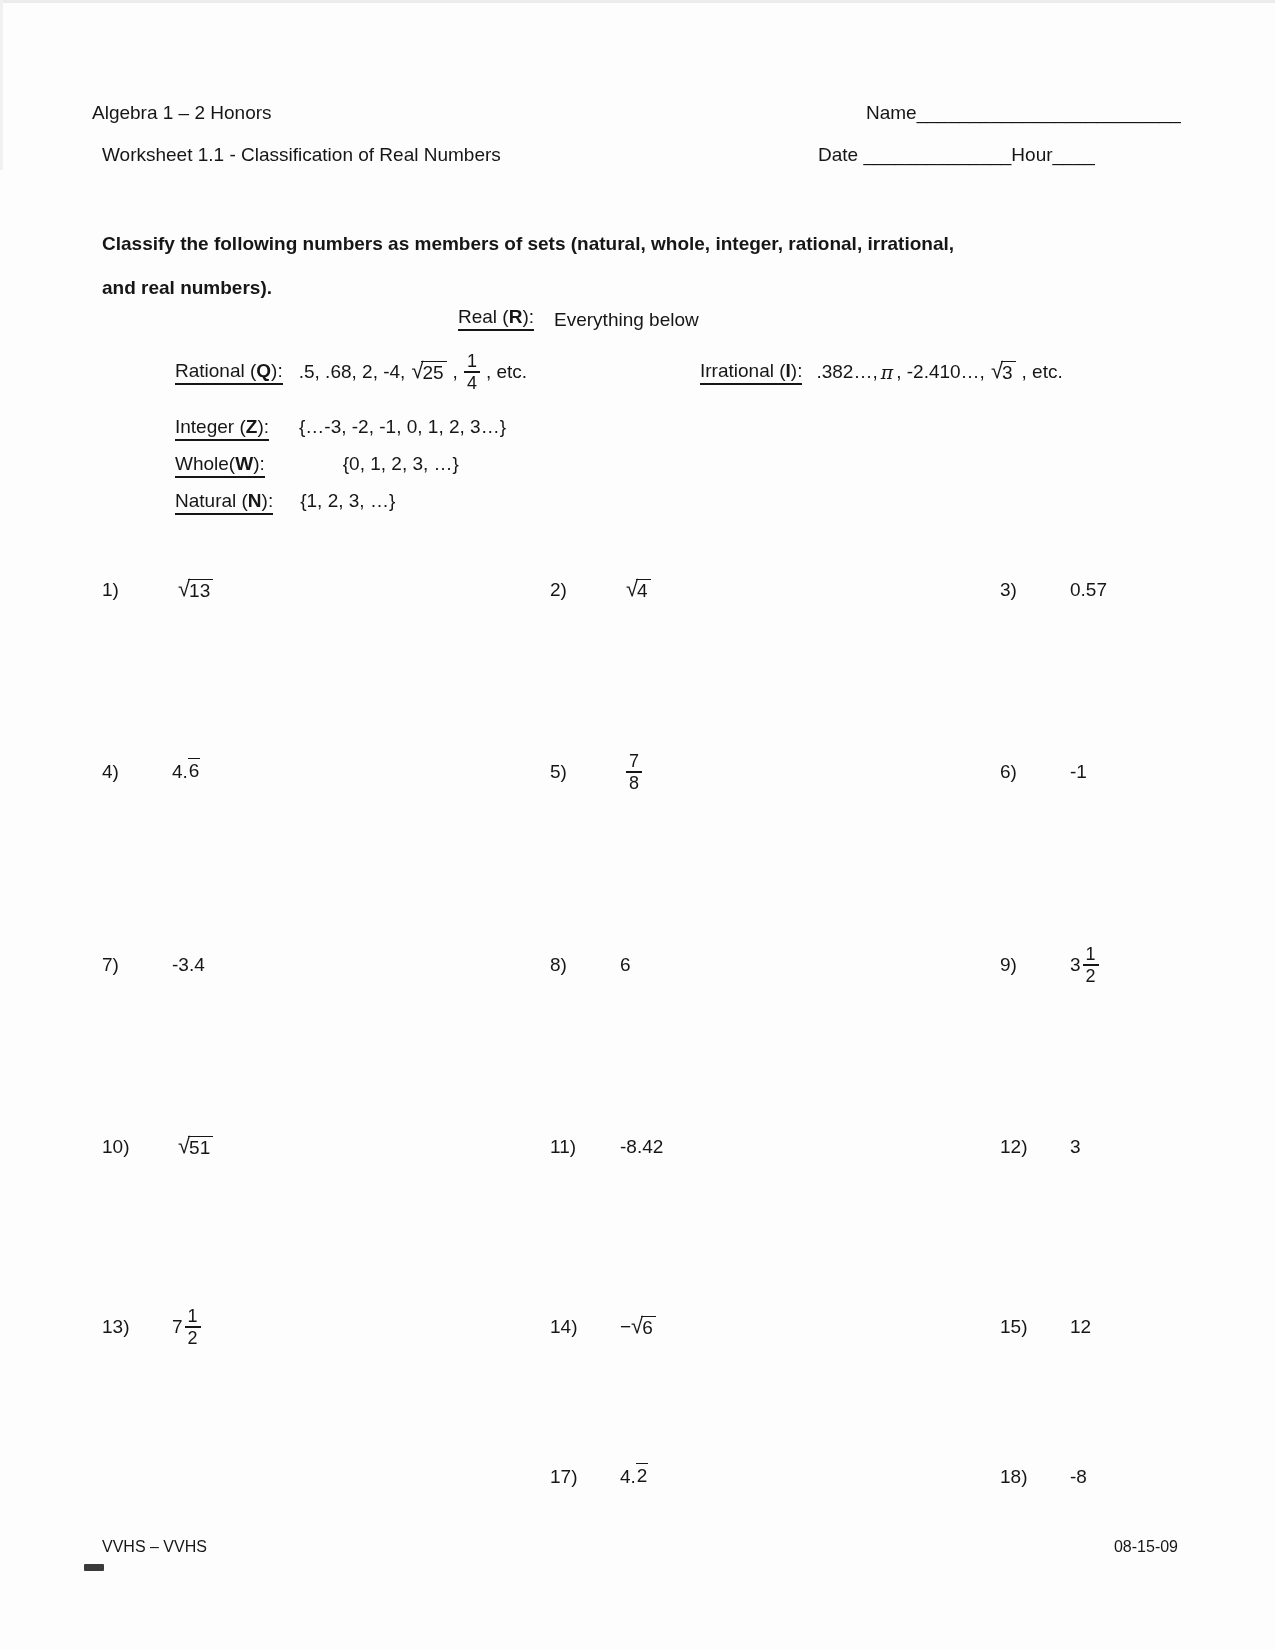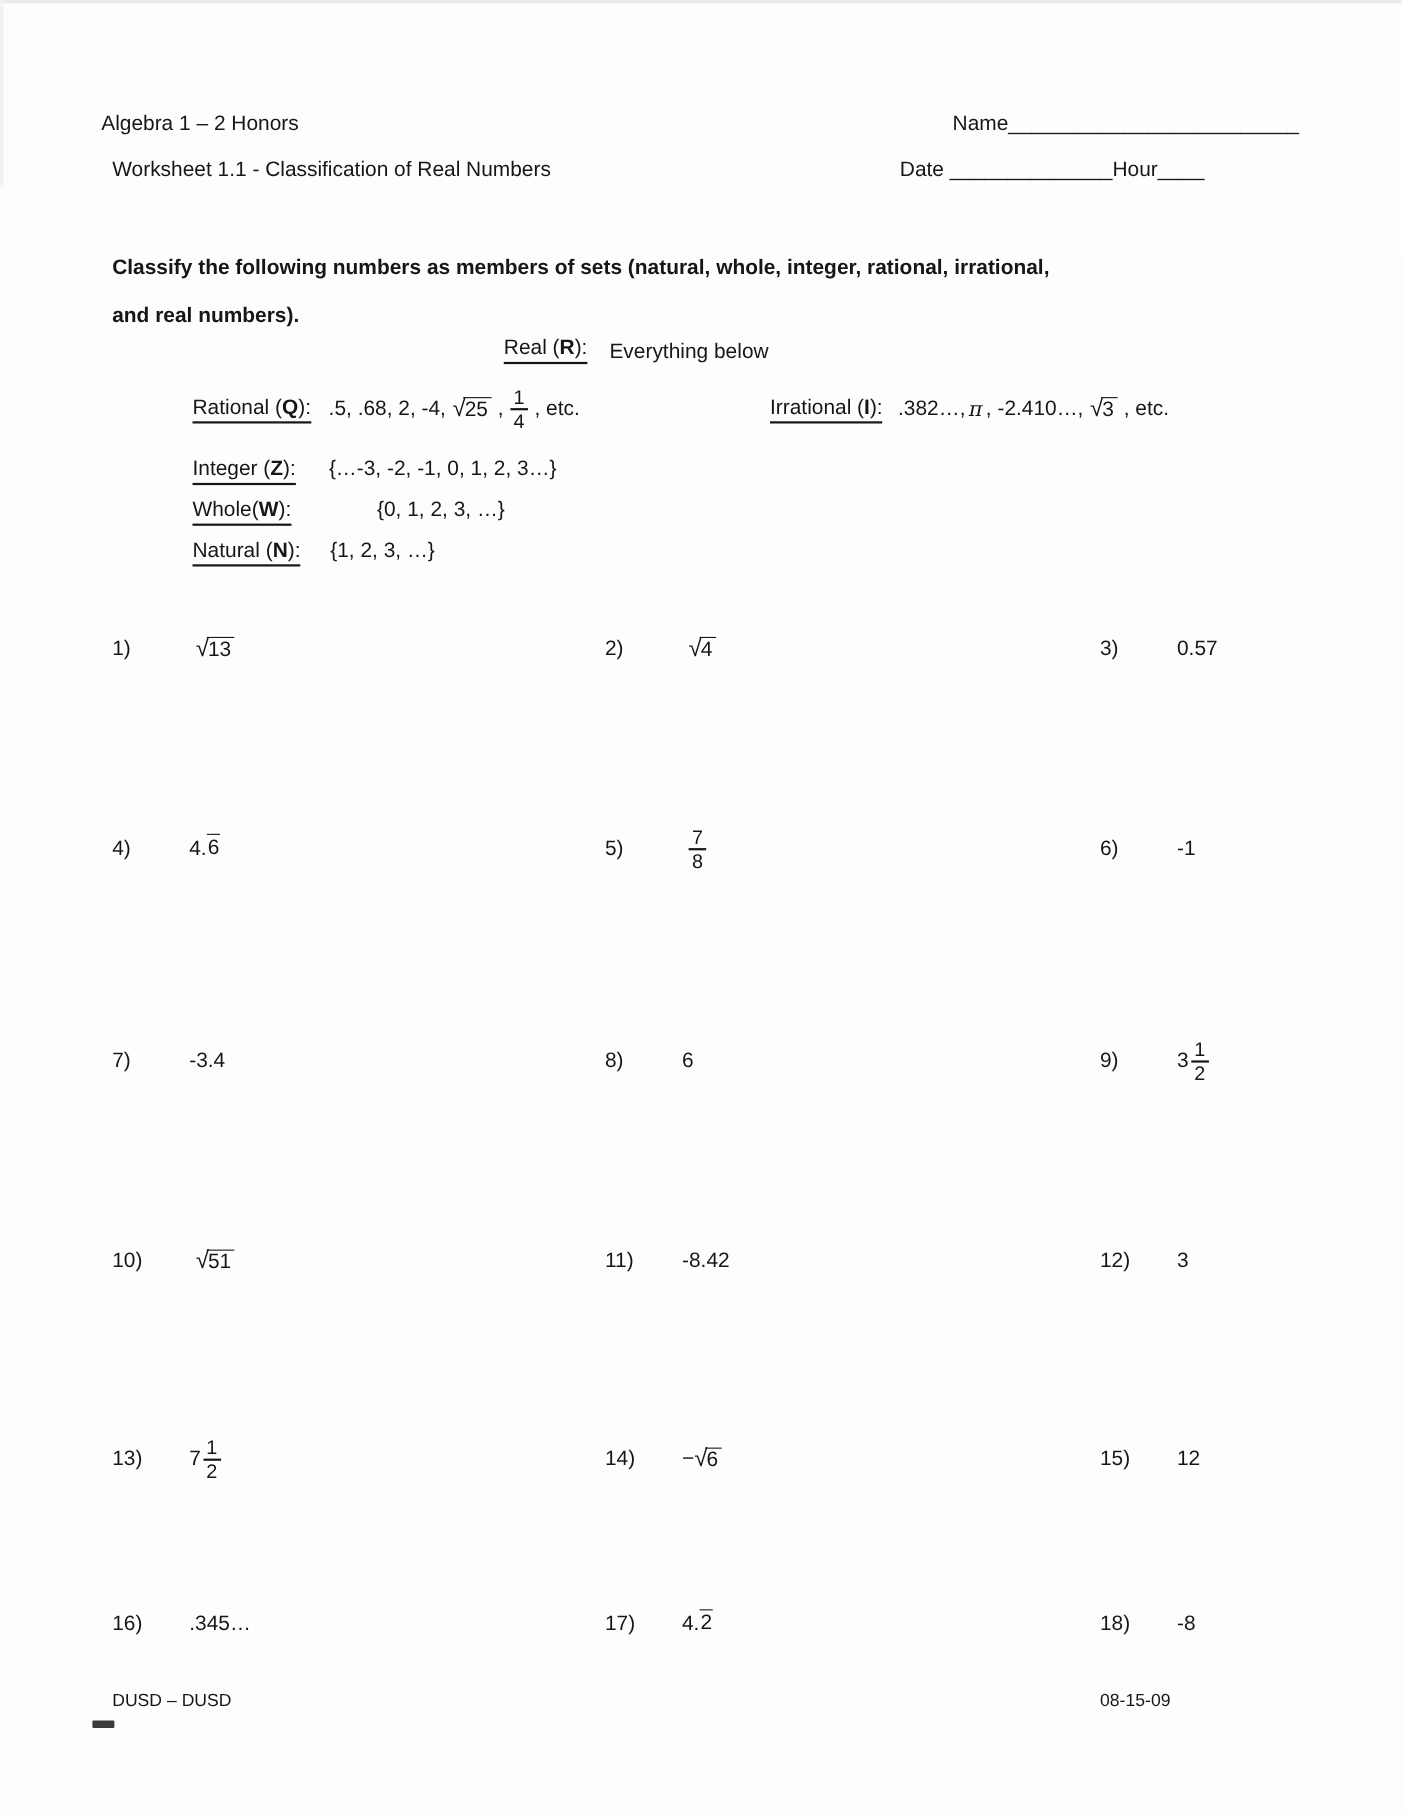--- a/index.html
+++ b/index.html
@@ -60,21 +60,21 @@
   .prow{position:absolute;left:0;width:100%;height:80px;}
   .cell{position:absolute;top:0;height:100%;display:flex;align-items:center;}
   .c1{left:102px;} .c2{left:550px;} .c3{left:1000px;}
   .pnum{display:inline-block;width:70px;}
   .pval{display:inline-flex;align-items:center;}
   .r1{top:550px;} .r2{top:732px;} .r3{top:925px;}
   .r4{top:1107px;} .r5{top:1287px;} .r6{top:1437px;}
 
   
   .f-left{position:absolute;left:102px;top:1538px;font-size:16px;white-space:nowrap;}
-  .f-right{position:absolute;left:1000px;top:1538px;width:178px;text-align:left;font-size:16px;white-space:nowrap;}
+  .f-right{position:absolute;left:1000px;top:1538px;width:178px;text-align:right;font-size:16px;white-space:nowrap;}
 </style>
 </head>
 <body>
 
 <div class="page">
   <div class="edge-top"></div>
   <div class="edge-left"></div>
   <div class="scan-mark"></div>
 
   <div class="h-course">Algebra 1 – 2 Honors</div>
@@ -246,32 +246,28 @@
           </span>
         </span>
     </div>
     <div class="cell c3">
       <span class="pnum">15)</span>
       <span class="pval">12</span>
     </div>
   </div>
 
   <div class="prow r6">
-    <div class="cell c1">
-      <span class="pnum">16)</span>
-      <span class="pval">.345…</span>
-    </div>
     <div class="cell c2">
       <span class="pnum">17)</span>
       <span class="pval">
           <span>4.</span>
           <span class="overbar">2</span>
         </span>
     </div>
     <div class="cell c3">
       <span class="pnum">18)</span>
       <span class="pval">-8</span>
     </div>
   </div>
 
-  <div class="f-left">DUSD – DUSD</div>
+  <div class="f-left">VVHS – VVHS</div>
   <div class="f-right">08-15-09</div>
 </div>
 
 </body></html>

